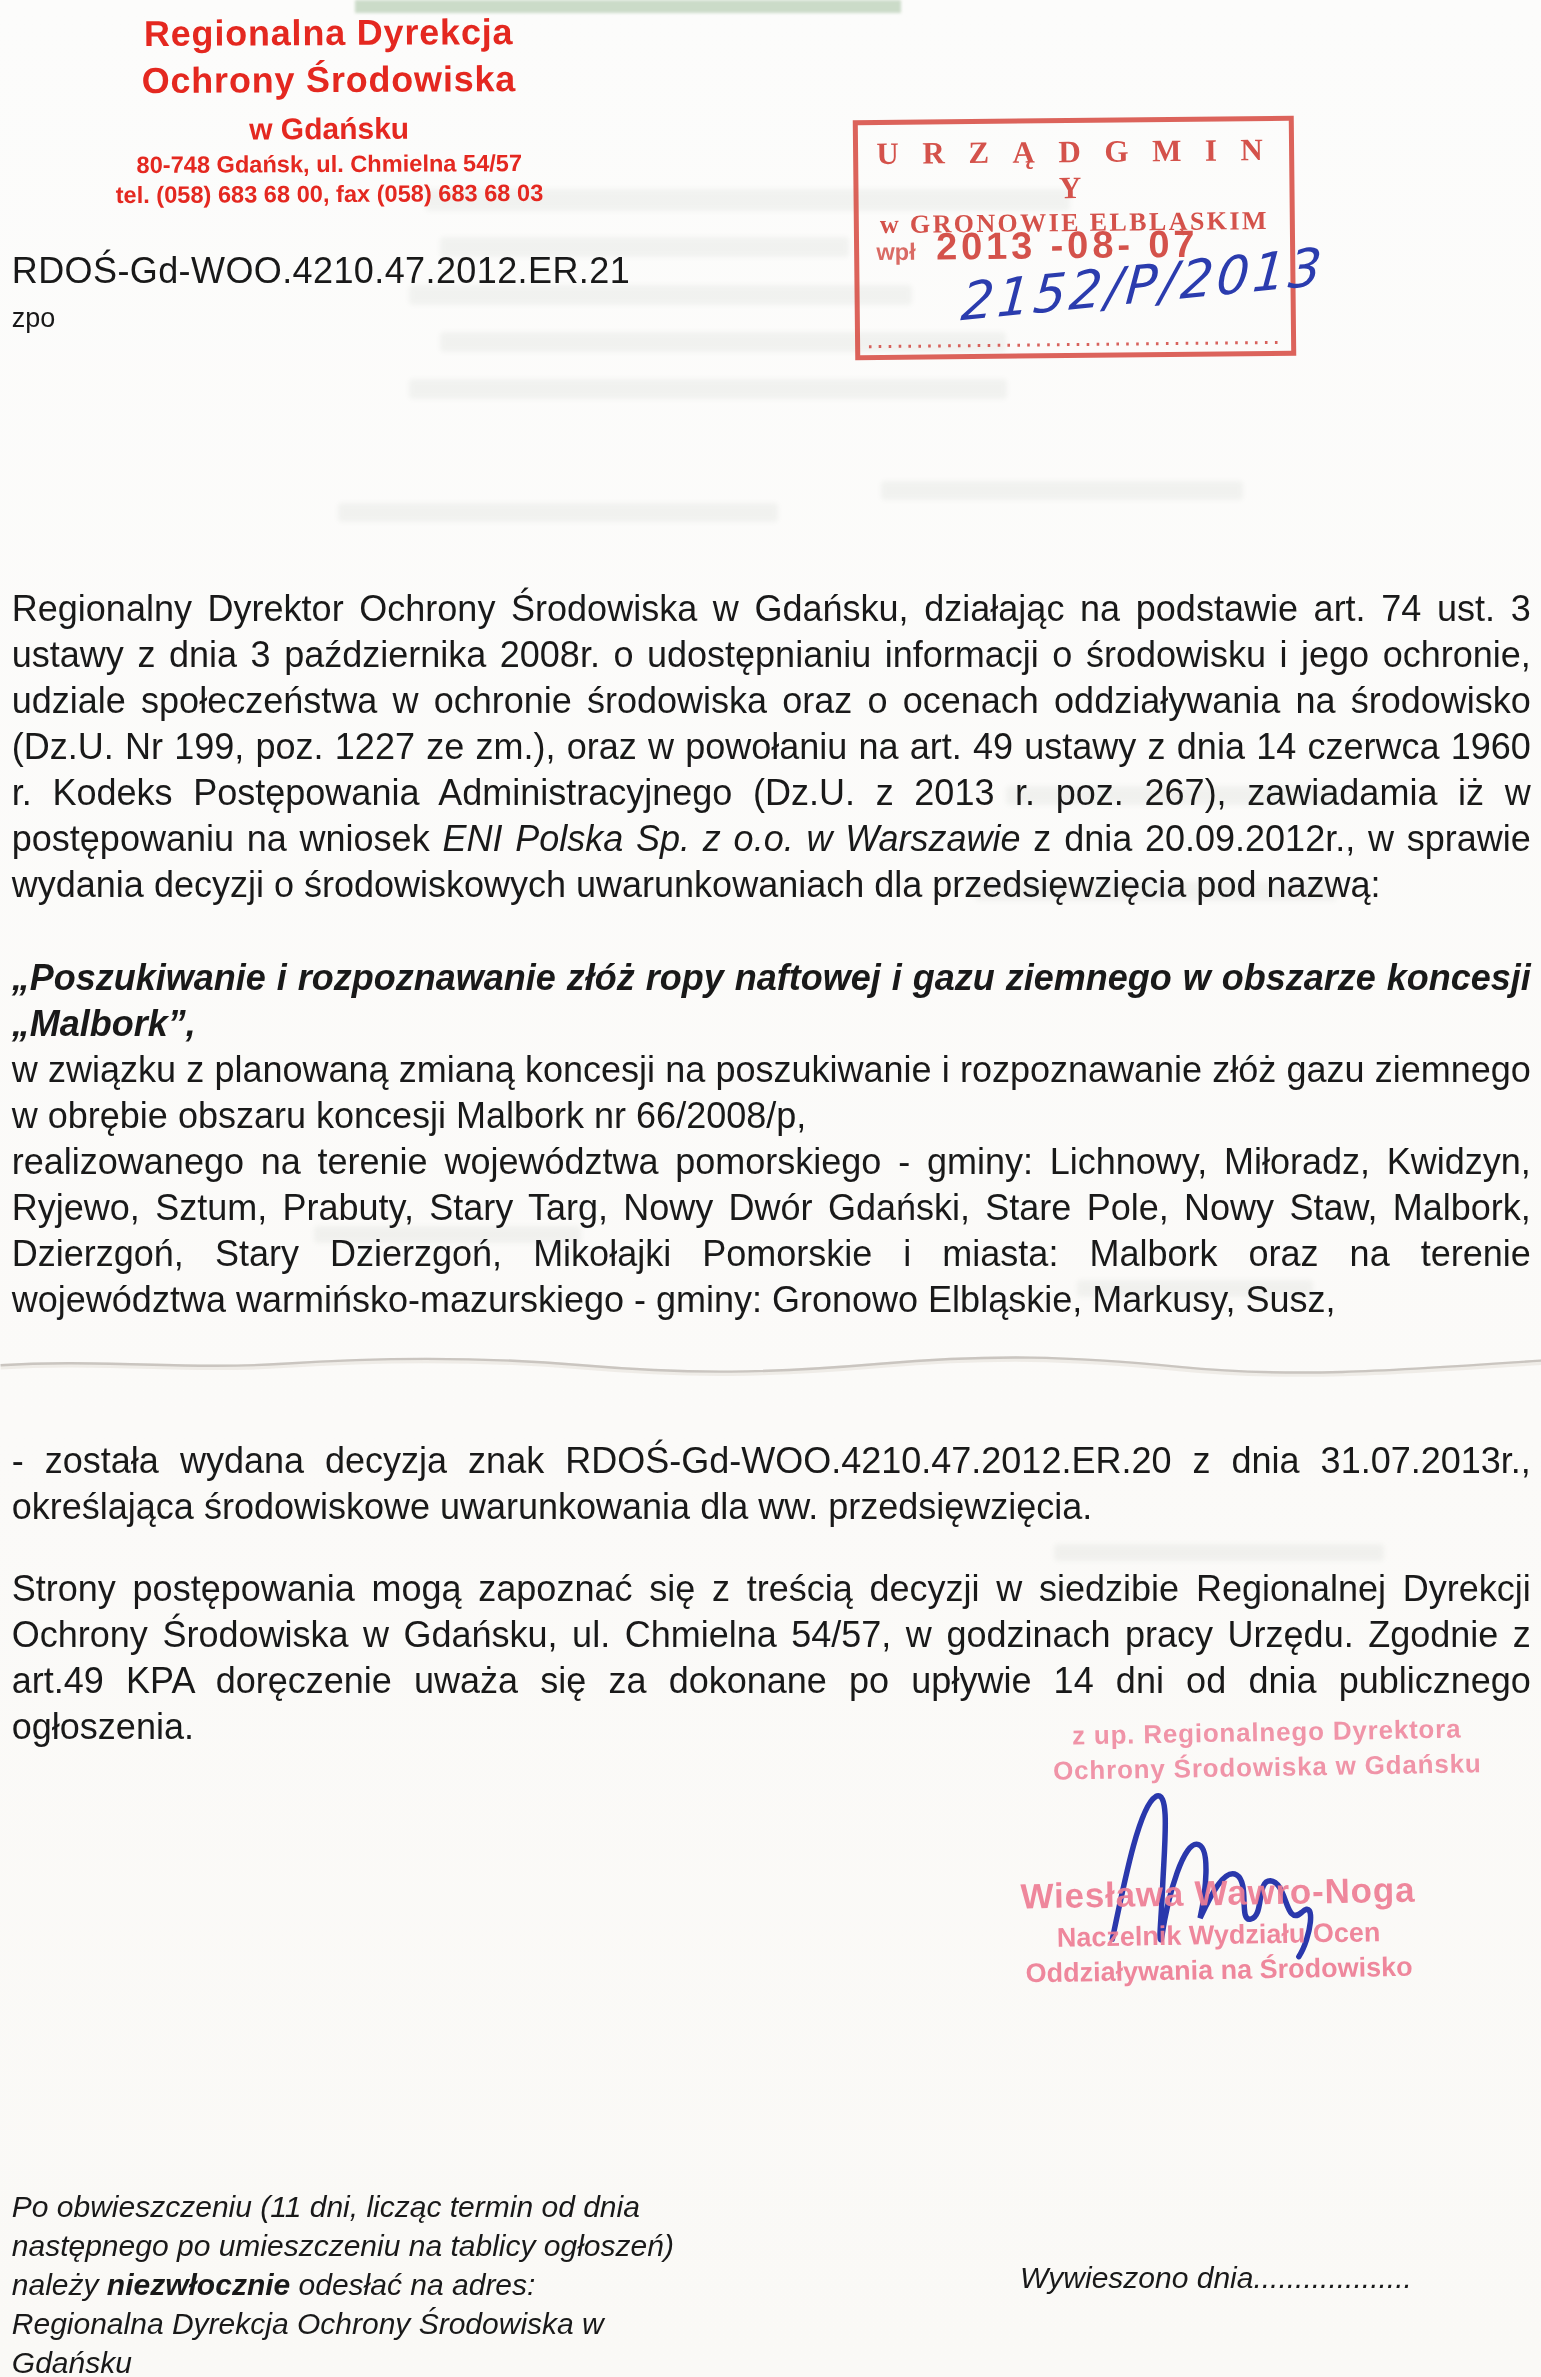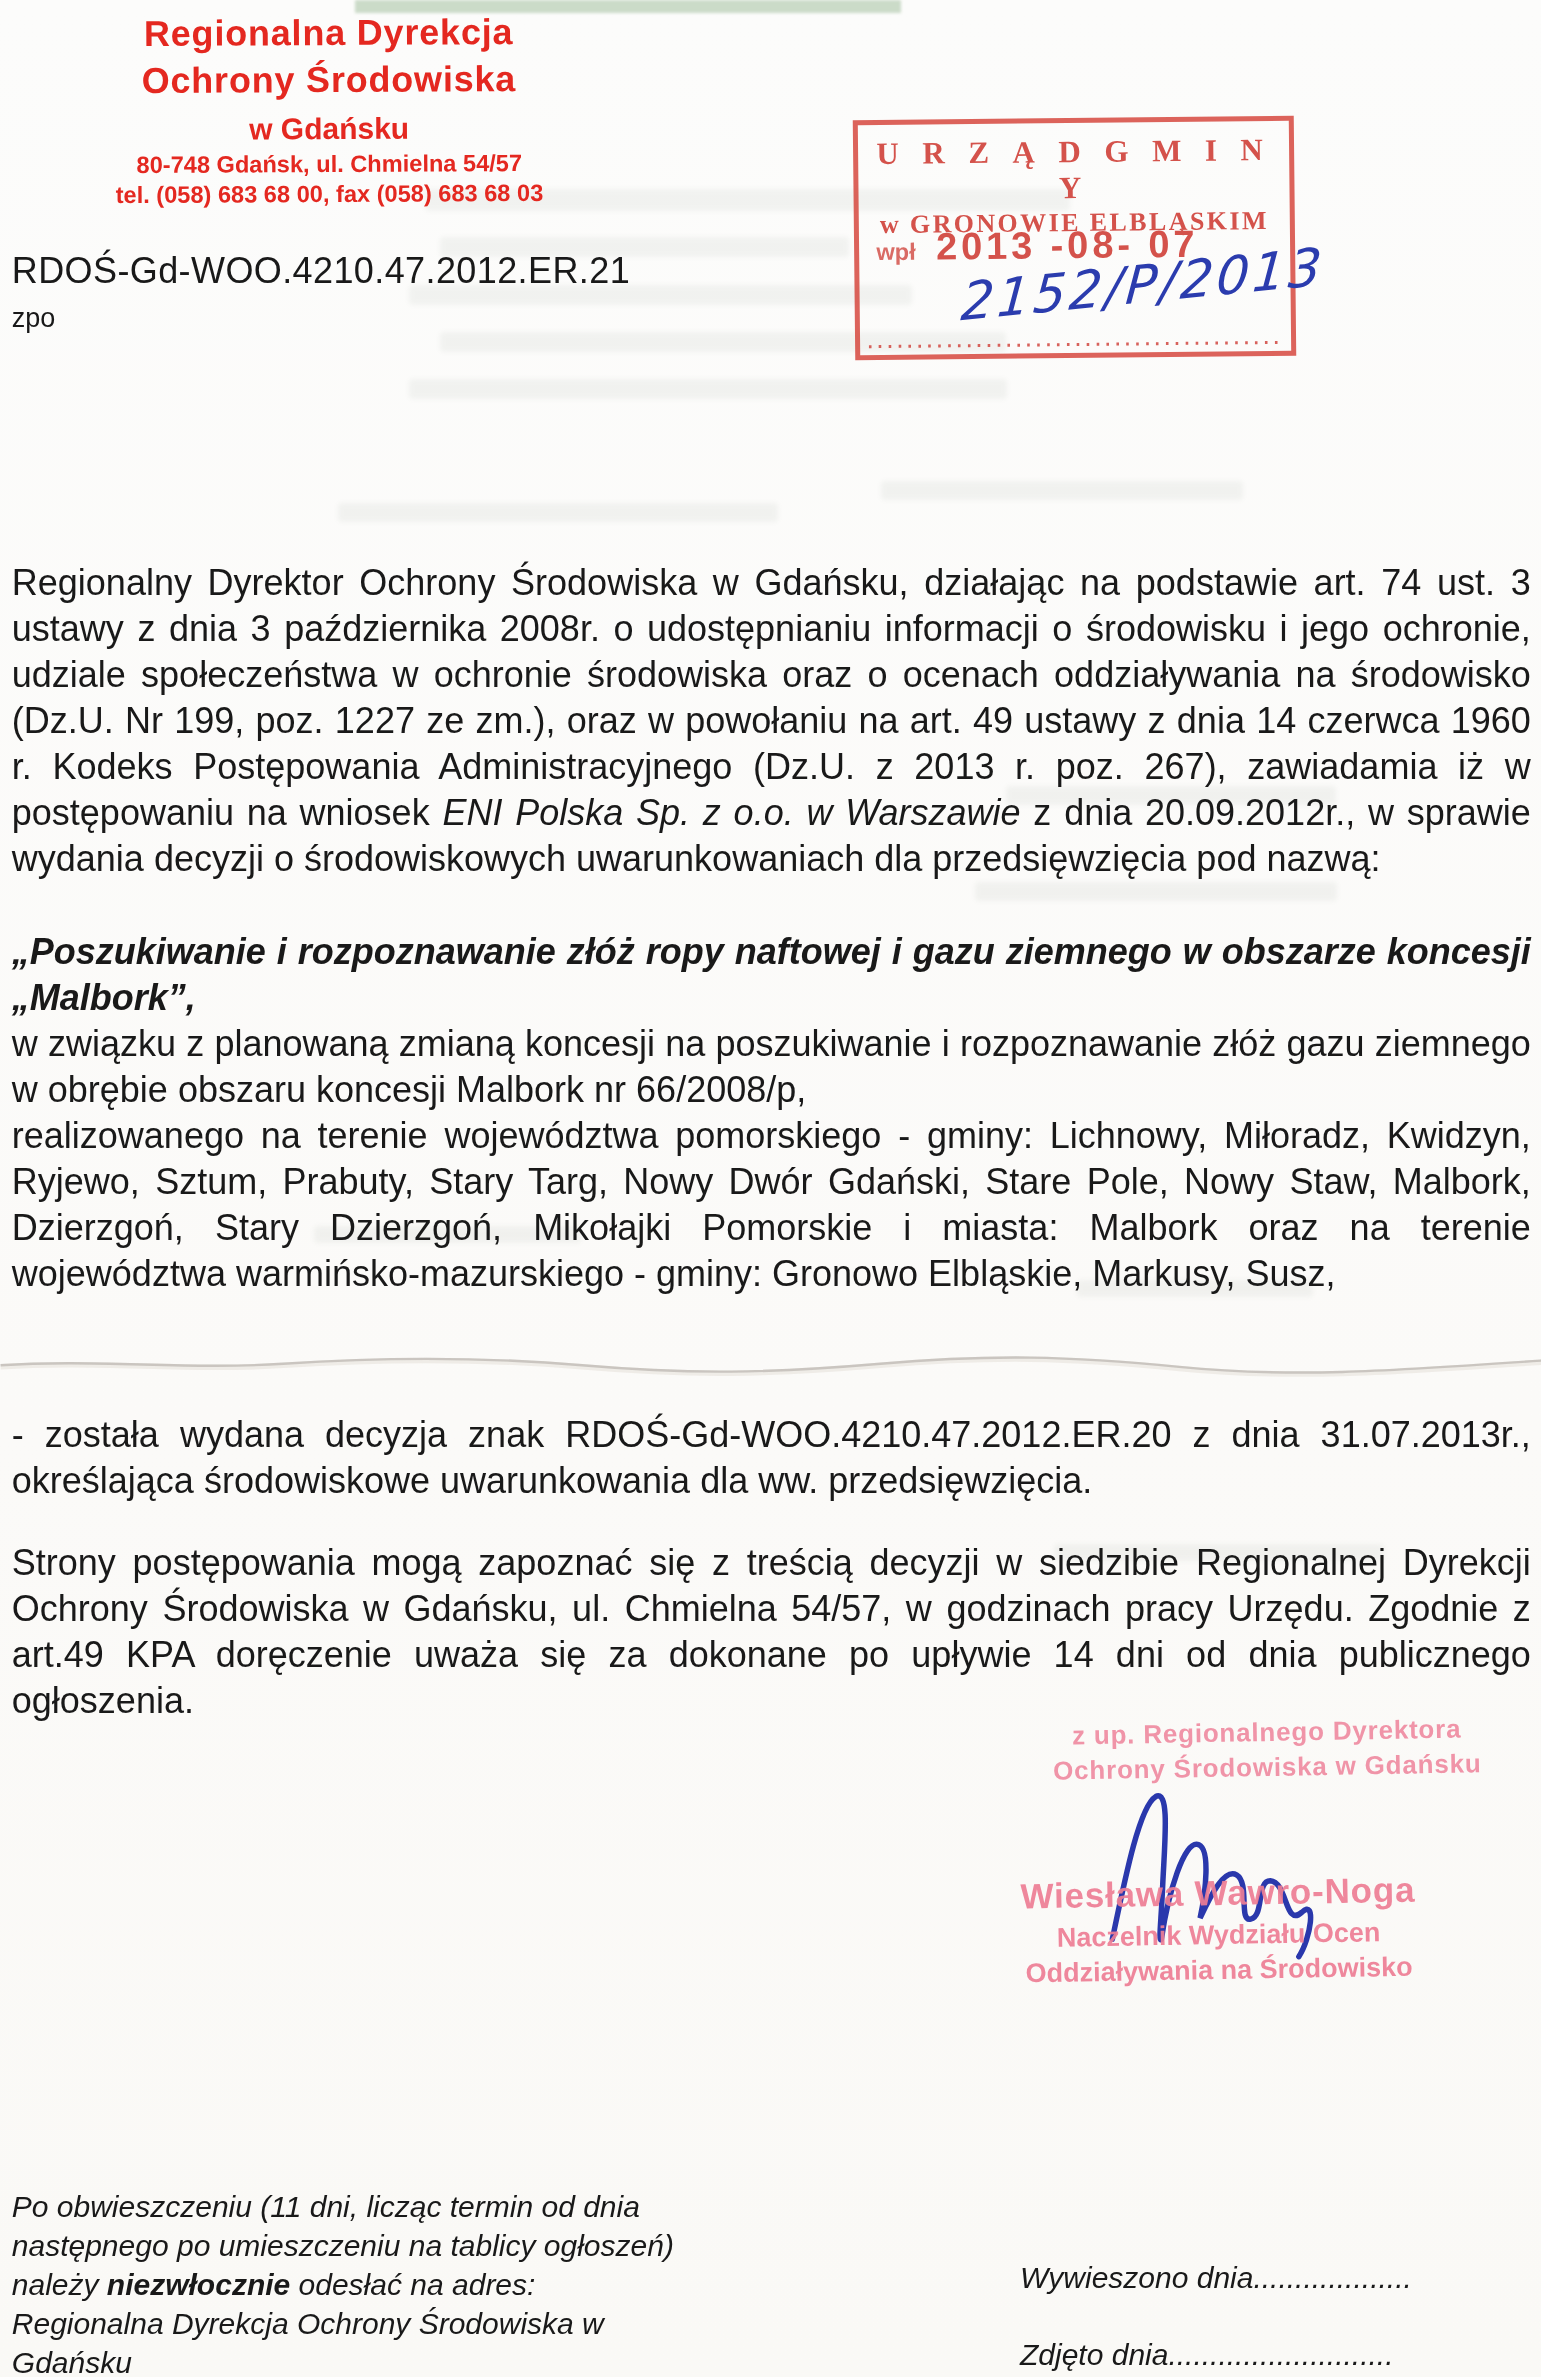--- a/index.html
+++ b/index.html
@@ -50,21 +50,21 @@
   
   .refblock{position:absolute;left:11.8px;top:250px;}
   .refnum{font-size:36px;letter-spacing:0.4px;}
   .zpo{font-size:27px;margin-top:11px;}
   
   .title{
     position:absolute;left:0;top:431px;width:100%;
     text-align:center;font-size:39px;font-weight:700;letter-spacing:5.5px;
   }
   
-  .bodycol{position:absolute;left:11.8px;top:560px;width:1519px;}
+  .bodycol{position:absolute;left:11.8px;top:586px;width:1519px;}
   .bodycol p{
     margin:0;font-size:36px;line-height:46px;text-align:justify;
   }
   .p-title{font-weight:700;font-style:italic;margin-top:47px !important;}
   .p-gap-lg{margin-top:115px !important;}
   .p-gap-sm{margin-top:36px !important;}
   .it{font-style:italic;}
   .b{font-weight:700;text-align:right;}
   
   .crease{position:absolute;left:0;top:1337px;width:1542px;height:55px;pointer-events:none;}
@@ -175,17 +175,16 @@
   <div class="returnnote">
     <div>Po obwieszczeniu (11 dni, licząc termin od dnia</div>
     <div>następnego po umieszczeniu na tablicy ogłoszeń)</div>
     <div><span>należy </span><span class="b">niezwłocznie</span><span> odesłać na adres:</span></div>
     <div>Regionalna Dyrekcja Ochrony Środowiska w Gdańsku</div>
 
   </div>
 
   <div class="postedcol">
     <div>Wywieszono dnia...................</div>
-    <div class="second">Zdjęto dnia...........................</div>
   </div>
 
 </div>
 
 
 </body></html>

